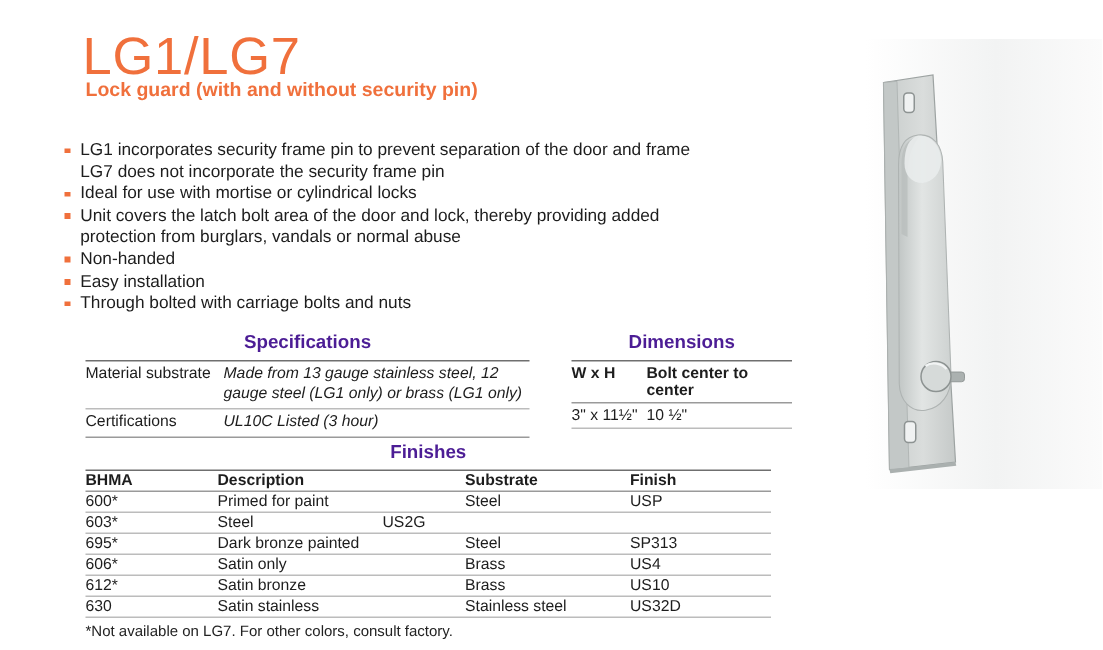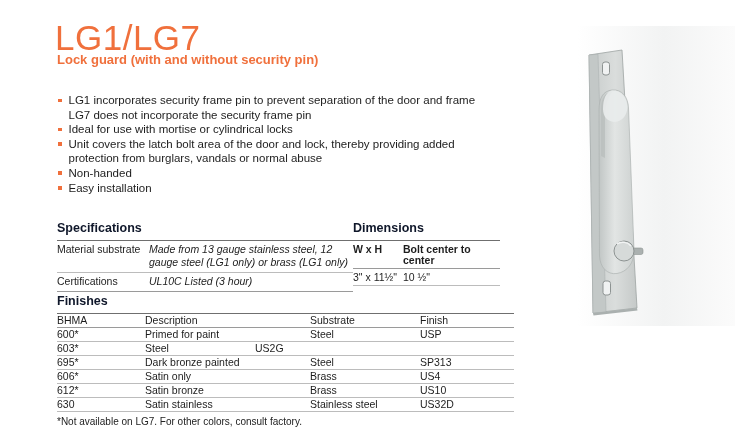--- a/index.html
+++ b/index.html
@@ -11,43 +11,43 @@
   }
   *{box-sizing:border-box;margin:0;padding:0;}
   html,body{background:#ffffff;}
   body{font-family:"Liberation Sans","DejaVu Sans",sans-serif;color:var(--ink);}
   .page{position:relative;width:735px;height:433px;background:#ffffff;overflow:hidden;}
 
   .title{position:absolute;left:55px;top:20px;font-size:35px;line-height:35px;
          font-weight:300;letter-spacing:0.5px;color:var(--accent);}
   .subtitle{position:absolute;left:57px;top:52px;font-size:13px;font-weight:700;color:var(--accent);}
 
-  .features{position:absolute;left:57px;top:93px;width:508px;list-style:none;}
+  .features{position:absolute;left:42px;top:93px;width:508px;list-style:none;}
   .features li{display:flex;align-items:flex-start;}
   .bullet{flex:none;width:3.5px;height:3.5px;background:var(--accent);margin:5.5px 7px 0 1px;}
   .ftext{font-size:11.5px;line-height:14.6px;white-space:pre-line;}
 
-  h3.sec{font-size:12.5px;font-weight:700;color:#0f172a;padding-bottom:5px;border-bottom:1px solid var(--line-dark);}
+  h3.sec{font-size:12.5px;font-weight:700;color:#4c1d95;padding-bottom:5px;border-bottom:1px solid var(--line-dark);text-align:center;}
 
   .specs{position:absolute;left:57px;top:221px;width:296px;}
   .srow{display:flex;border-bottom:1px solid var(--line-light);padding:2px 0 3px;font-size:10.5px;line-height:13px;}
   .srow:last-of-type{border-bottom:1px solid var(--line-mid);}
   .slabel{flex:none;width:92px;}
   .svalue{white-space:pre-line;font-style:italic;}
 
-  .dims{position:absolute;left:353px;top:221px;width:147px;}
+  .dims{position:absolute;left:381px;top:221px;width:147px;}
   .drow{display:flex;font-size:10.5px;line-height:11px;padding:2.5px 0;}
   .dhead{font-weight:700;border-bottom:1px solid var(--line-mid);}
   .dvals{border-bottom:1px solid var(--line-light);}
   .dc0{flex:none;width:50px;}
   .dc1{flex:1;}
 
   .finishes{position:absolute;left:57px;top:294px;width:457px;}
   .frow{display:flex;font-size:10.5px;line-height:11px;padding:1px 0;border-bottom:1px solid var(--line-light);}
-  .frow.thead{font-weight:400;border-bottom:1px solid var(--line-mid);}
+  .frow.thead{font-weight:700;border-bottom:1px solid var(--line-mid);}
   .frow:last-of-type{border-bottom:1px solid var(--line-mid);}
   .fc0{flex:none;width:88px;}
   .fc1{flex:none;width:165px;}
   .fc2{flex:none;width:110px;}
   .fc3{flex:1;}
   .footnote{margin-top:4px;font-size:10px;color:#222;}
 
   .photo{position:absolute;left:565px;top:18px;width:170px;height:310px;}
 </style>
 </head>
@@ -73,20 +73,24 @@
         <span class="ftext">Unit covers the latch bolt area of the door and lock, thereby providing added
 protection from burglars, vandals or normal abuse</span>
       </li>
     <li>
         <span class="bullet"></span>
         <span class="ftext">Non-handed</span>
       </li>
     <li>
         <span class="bullet"></span>
         <span class="ftext">Easy installation</span>
+      </li>
+    <li>
+        <span class="bullet"></span>
+        <span class="ftext">Through bolted with carriage bolts and nuts</span>
       </li>
   </ul>
 
   <section class="specs">
     <h3 class="sec">Specifications</h3>
     <div class="srow">
       <span class="slabel">Material substrate</span>
       <span class="svalue">Made from 13 gauge stainless steel, 12
 gauge steel (LG1 only) or brass (LG1 only)</span>
     </div>

